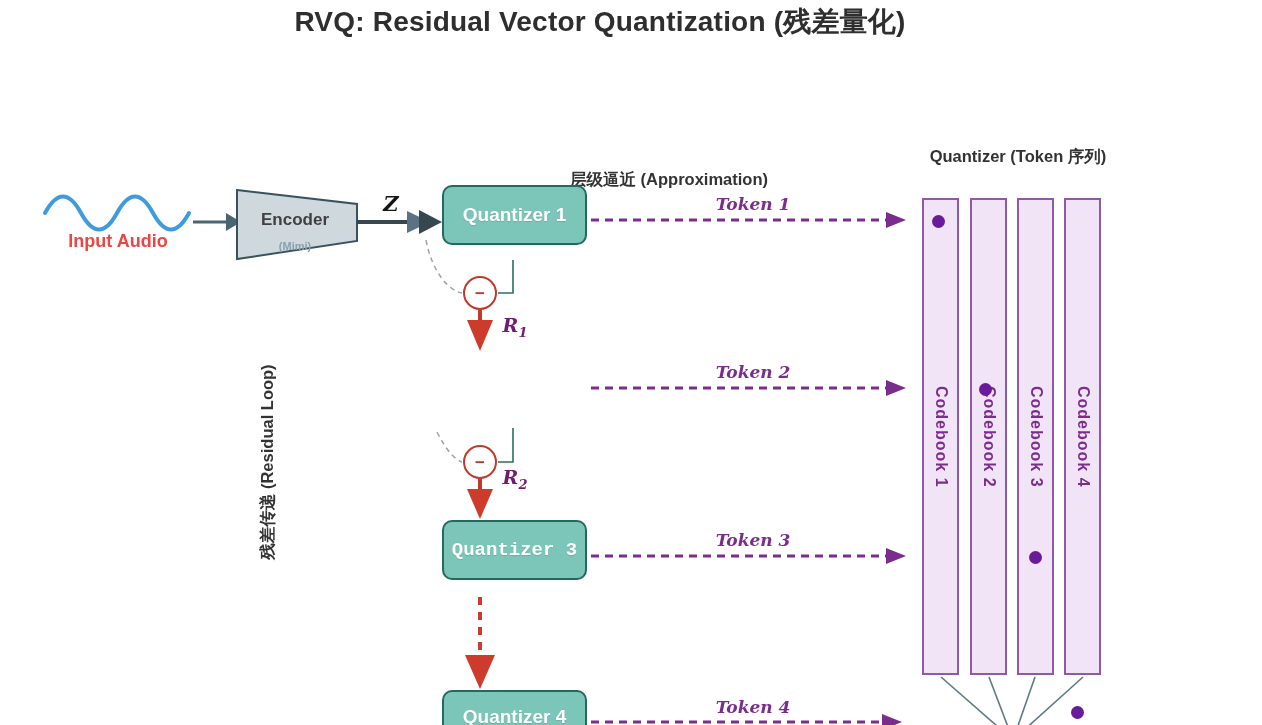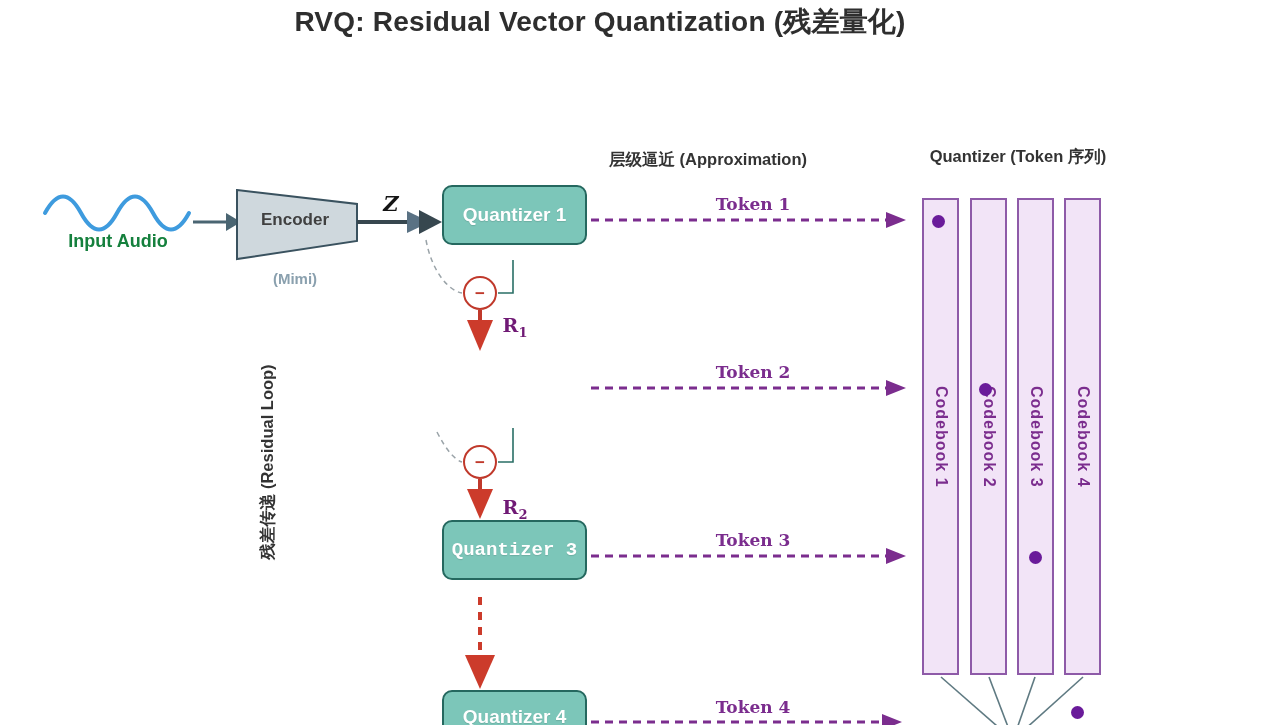--- a/index.html
+++ b/index.html
@@ -6,26 +6,26 @@
   #canvas{
     position:relative;width:1262px;height:725px;overflow:hidden;background:#ffffff;
     font-family:"Liberation Sans",sans-serif;
   }
   .abs{position:absolute;}
   .ctr{transform:translate(-50%,-50%);white-space:nowrap;}
   .title{
     left:600px;top:22px;font-size:28px;font-weight:700;color:#2e2e2e;letter-spacing:.2px;
   }
   .hdr{font-size:16.5px;font-weight:700;color:#333;}
-  .input-label{left:118px;top:241px;font-size:18px;font-weight:700;color:#15803d;}
+  .input-label{left:118px;top:241px;font-size:18px;font-weight:700;color:#ef4444;}
   .enc-label{left:295px;top:220px;font-size:17px;font-weight:700;color:#404040;}
-  .enc-sub{left:295px;top:246px;font-size:15px;font-weight:600;color:#8aa0ae;margin-top:32px;}
+  .enc-sub{left:295px;top:246px;font-size:11px;font-weight:600;color:#8aa0ae;}
   .z-label{left:391px;top:203px;font-size:21px;font-weight:700;font-style:italic;
     font-family:"DejaVu Serif",serif;color:#141414;}
-  .serifmath{font-family:"DejaVu Serif",serif;font-weight:700;}
+  .serifmath{font-family:"DejaVu Serif",serif;font-weight:700;font-style:italic;}
   .token-label{font-size:17px;color:#7b2d8e;}
   .quantizer{
     left:442px;width:145px;height:60px;background:#7cc6b9;border:2.5px solid #25685f;
     border-radius:10px;display:flex;align-items:center;justify-content:center;
     box-sizing:border-box;
   }
   .quantizer .qtext{color:#fff;font-size:19px;font-weight:700;text-shadow:0 1px 1px rgba(0,0,0,0.12);}
   .quantizer.q4{align-items:flex-start;}
   .quantizer.q4 .qtext{padding-top:14px;}
   .sub-circle{
@@ -101,21 +101,21 @@
 
   <div class="abs ctr title">RVQ: Residual Vector Quantization (残差量化)</div>
 
   <div class="abs ctr input-label">Input Audio</div>
 
   <div class="abs ctr enc-label">Encoder</div>
   <div class="abs ctr enc-sub">(Mimi)</div>
 
   <div class="abs ctr z-label">Z</div>
 
-  <div class="abs ctr hdr" style="left:669px;top:160px;margin-left:39px;">层级逼近 (Approximation)</div>
+  <div class="abs ctr hdr" style="left:669px;top:180px;">层级逼近 (Approximation)</div>
   <div class="abs ctr hdr" style="left:1018px;top:157px;">Quantizer (Token 序列)</div>
   <div class="abs vert-label">残差传递 (Residual Loop)</div>
 
   <div class="abs quantizer" style="top:185px;">
     <span class="qtext">Quantizer 1</span>
   </div>
   <div class="abs quantizer" style="top:520px;font-family:Liberation Mono, monospace;">
     <span class="qtext">Quantizer 3</span>
   </div>
   <div class="abs quantizer q4" style="top:690px;">
@@ -125,21 +125,21 @@
   <div class="abs sub-circle" style="left:463px;top:276px;">
     <span>−</span>
   </div>
   <div class="abs sub-circle" style="left:463px;top:445px;">
     <span>−</span>
   </div>
 
   <div class="abs ctr serifmath r-label" style="left:515px;top:327px;">
     <span>R</span><sub>1</sub>
   </div>
-  <div class="abs ctr serifmath r-label" style="left:515px;top:509px;text-align:right;">
+  <div class="abs ctr serifmath r-label" style="left:515px;top:479px;text-align:right;">
     <span>R</span><sub>2</sub>
   </div>
 
   <div class="abs ctr serifmath token-label" style="left:753px;top:204px;">Token 1</div>
   <div class="abs ctr serifmath token-label" style="left:753px;top:372px;">Token 2</div>
   <div class="abs ctr serifmath token-label" style="left:753px;top:540px;">Token 3</div>
   <div class="abs ctr serifmath token-label" style="left:753px;top:707px;">Token 4</div>
 
   <div class="abs codebook" style="left:922px;">
     <span class="cb-label">Codebook 1</span>

